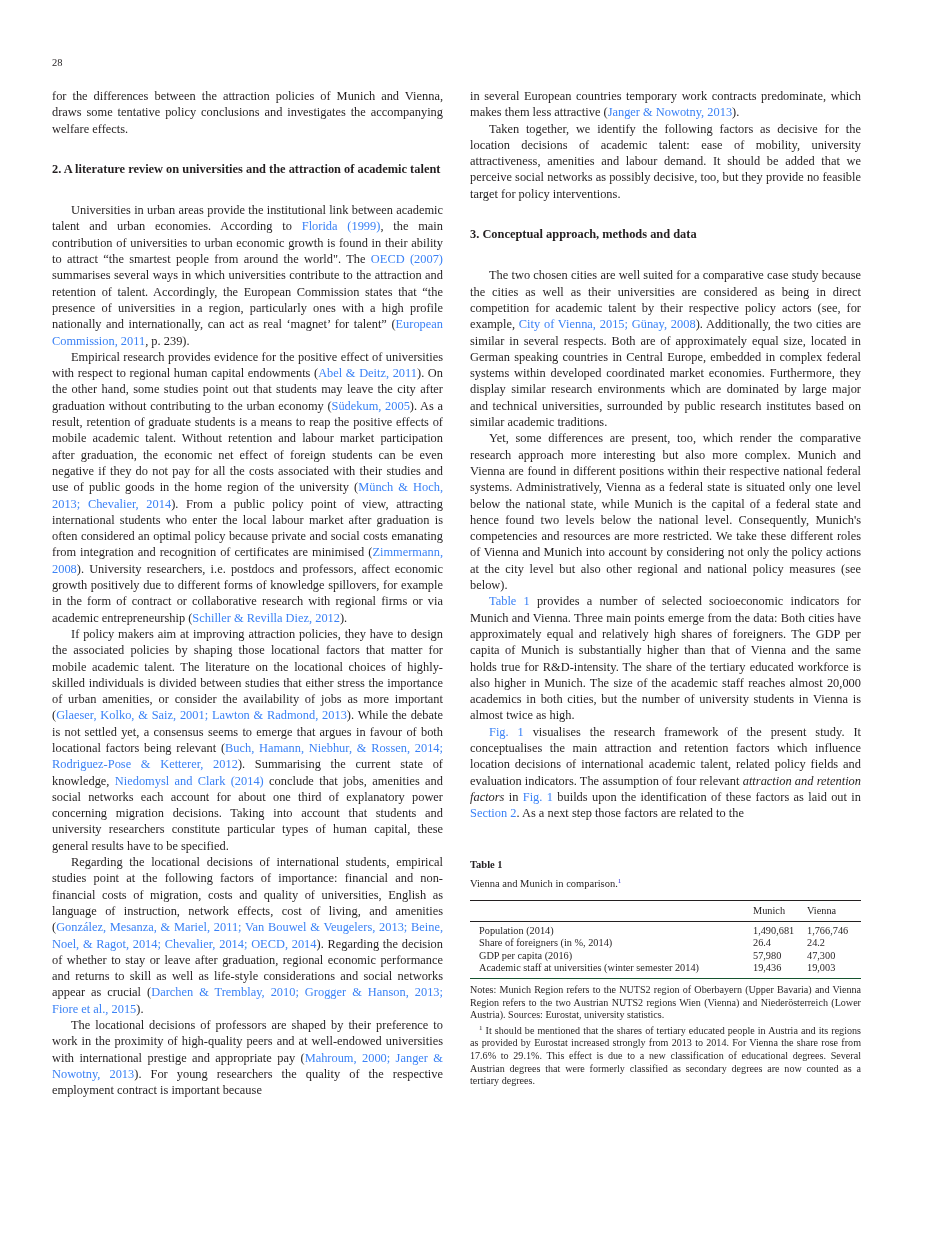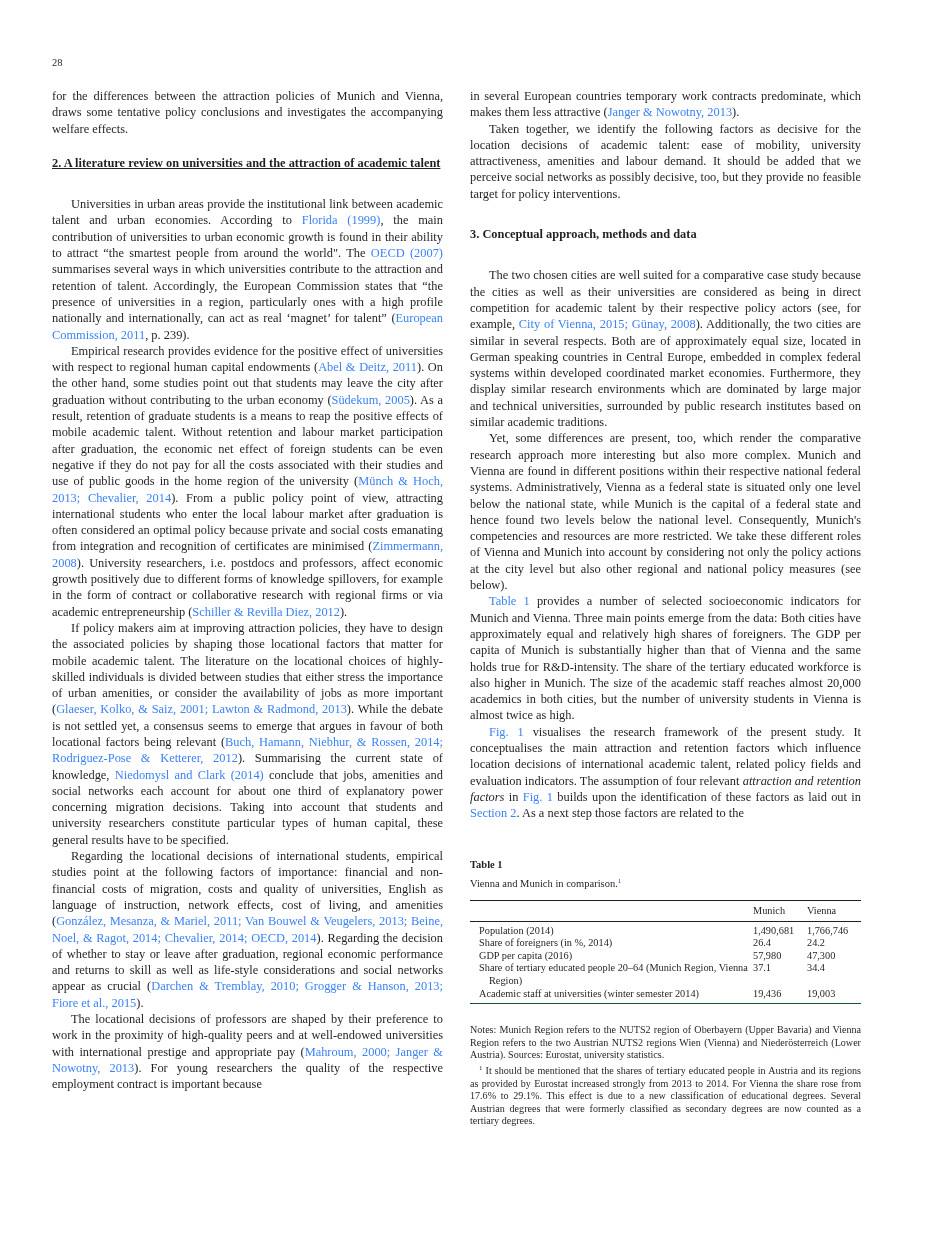--- a/index.html
+++ b/index.html
@@ -9,39 +9,39 @@
                   font-size: 10.5px; }
   .page-num { position: absolute; left: 0; top: 0; }
   .journal-ref { position: absolute; left: 0; right: 0; top: 0; text-align: center; font-style: italic; }
   .col { position: absolute; top: 88px; width: 391px; font-size: 12.4px; line-height: 16.3px;
          text-align: justify; }
   .col-left { left: 52px; }
   .col-right { left: 470px; }
   p { margin: 0; text-indent: 19px; hyphens: auto; }
   p.noindent { text-indent: 0; }
   h2 { font-size: 12.4px; line-height: 16.3px; font-weight: bold; margin: 0; text-align: left; }
-  .h-left { margin-top: 18px; margin-bottom: 25px; text-decoration: underline; }
+  .h-left { margin-top: 24px; margin-bottom: 25px; }
   .h-right { margin-top: 24px; margin-bottom: 25px; }
   a.ref { color: #3b82f6; text-decoration: none; }
   em { font-style: italic; }
   .table-block { position: absolute; left: 470px; top: 858px; width: 391px; }
   .tbl-label { font-size: 10.5px; font-weight: bold; line-height: 13px; }
   .tbl-caption { font-size: 10.5px; line-height: 20px; }
   sup { font-size: 7px; vertical-align: 4px; color: #2a2ad8; }
   table { width: 391px; border-collapse: collapse; font-size: 10.3px; line-height: 12.6px; margin-top: 6px; }
   thead tr th { border-top: 1px solid #231f20; border-bottom: 1px solid #231f20; font-weight: normal;
                 text-align: left; padding: 4px 0 3px 0; }
   td { padding: 0; vertical-align: top; }
   td.label { padding-left: 9px; width: 274px; }
   td.label .wrap { padding-left: 10px; text-indent: -10px; display: block; }
   td.num { width: 54px; }
   tbody tr:first-child td { padding-top: 3px; }
   tbody tr:last-child td { padding-bottom: 3px; }
   tbody { border-bottom: 1px solid #14532d; }
-  .notes { font-size: 10.1px; line-height: 12.6px; text-align: justify; margin-top: 20px; }
+  .notes { font-size: 10.1px; line-height: 12.6px; text-align: justify; margin-top: 5px; }
   .footnote { font-size: 10.1px; line-height: 12.6px; text-align: justify; text-indent: 9px; }
   .footnote sup { color: #231f20; }
 </style>
 </head>
 <body>
 
 <div class="running-head">
   <span class="page-num">28</span>
 </div>
 
@@ -105,27 +105,20 @@
       </tr>
       <tr>
         <td class="label">
             <span class="wrap">GDP per capita (2016)</span>
           </td>
         <td class="num">57,980</td>
         <td>47,300</td>
       </tr>
       <tr>
         <td class="label">
-            <span class="wrap">Share of tertiary educated people 20–64 (Munich Region, Vienna Region)</span>
-          </td>
-        <td class="num">37.1</td>
-        <td>34.4</td>
-      </tr>
-      <tr>
-        <td class="label">
             <span class="wrap">Academic staff at universities (winter semester 2014)</span>
           </td>
         <td class="num">19,436</td>
         <td>19,003</td>
       </tr>
     </tbody>
   </table>
   <div class="notes">Notes: Munich Region refers to the NUTS2 region of Oberbayern (Upper Bavaria) and Vienna Region refers to the two Austrian NUTS2 regions Wien (Vienna) and Niederösterreich (Lower Austria). Sources: Eurostat, university statistics.</div>
   <div class="footnote"><sup>1</sup> <span>It should be mentioned that the shares of tertiary educated people in Austria and its regions as provided by Eurostat increased strongly from 2013 to 2014. For Vienna the share rose from 17.6% to 29.1%. This effect is due to a new classification of educational degrees. Several Austrian degrees that were formerly classified as secondary degrees are now counted as a tertiary degrees.</span></div>
 </div>

